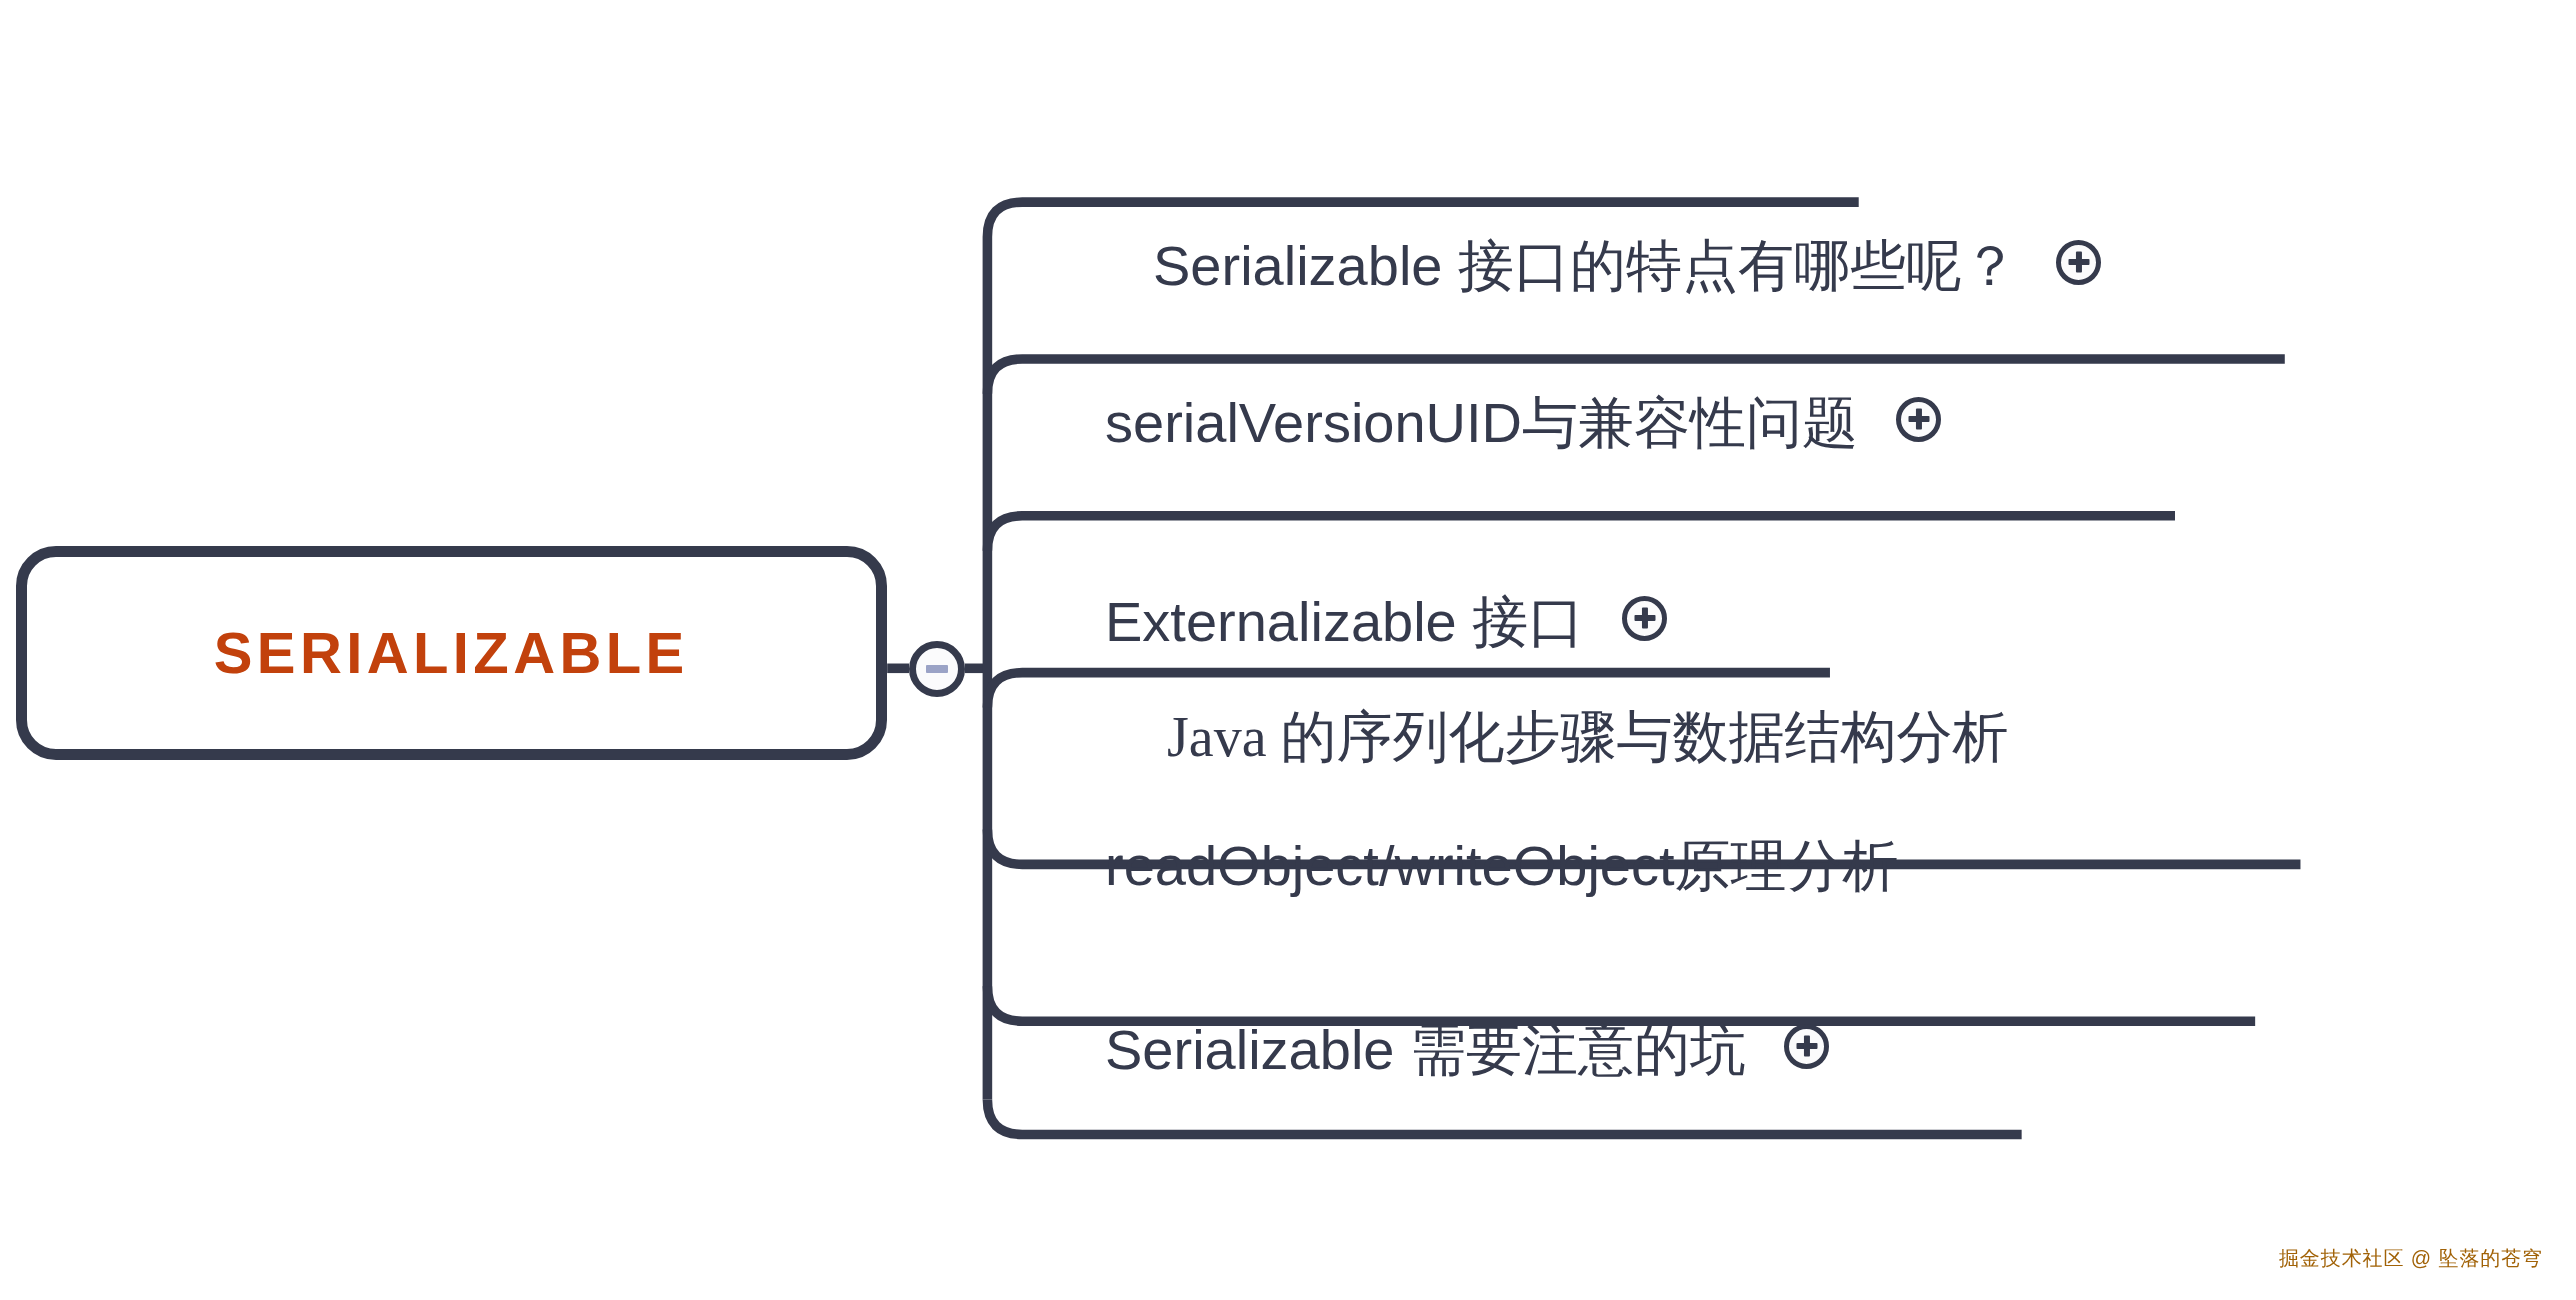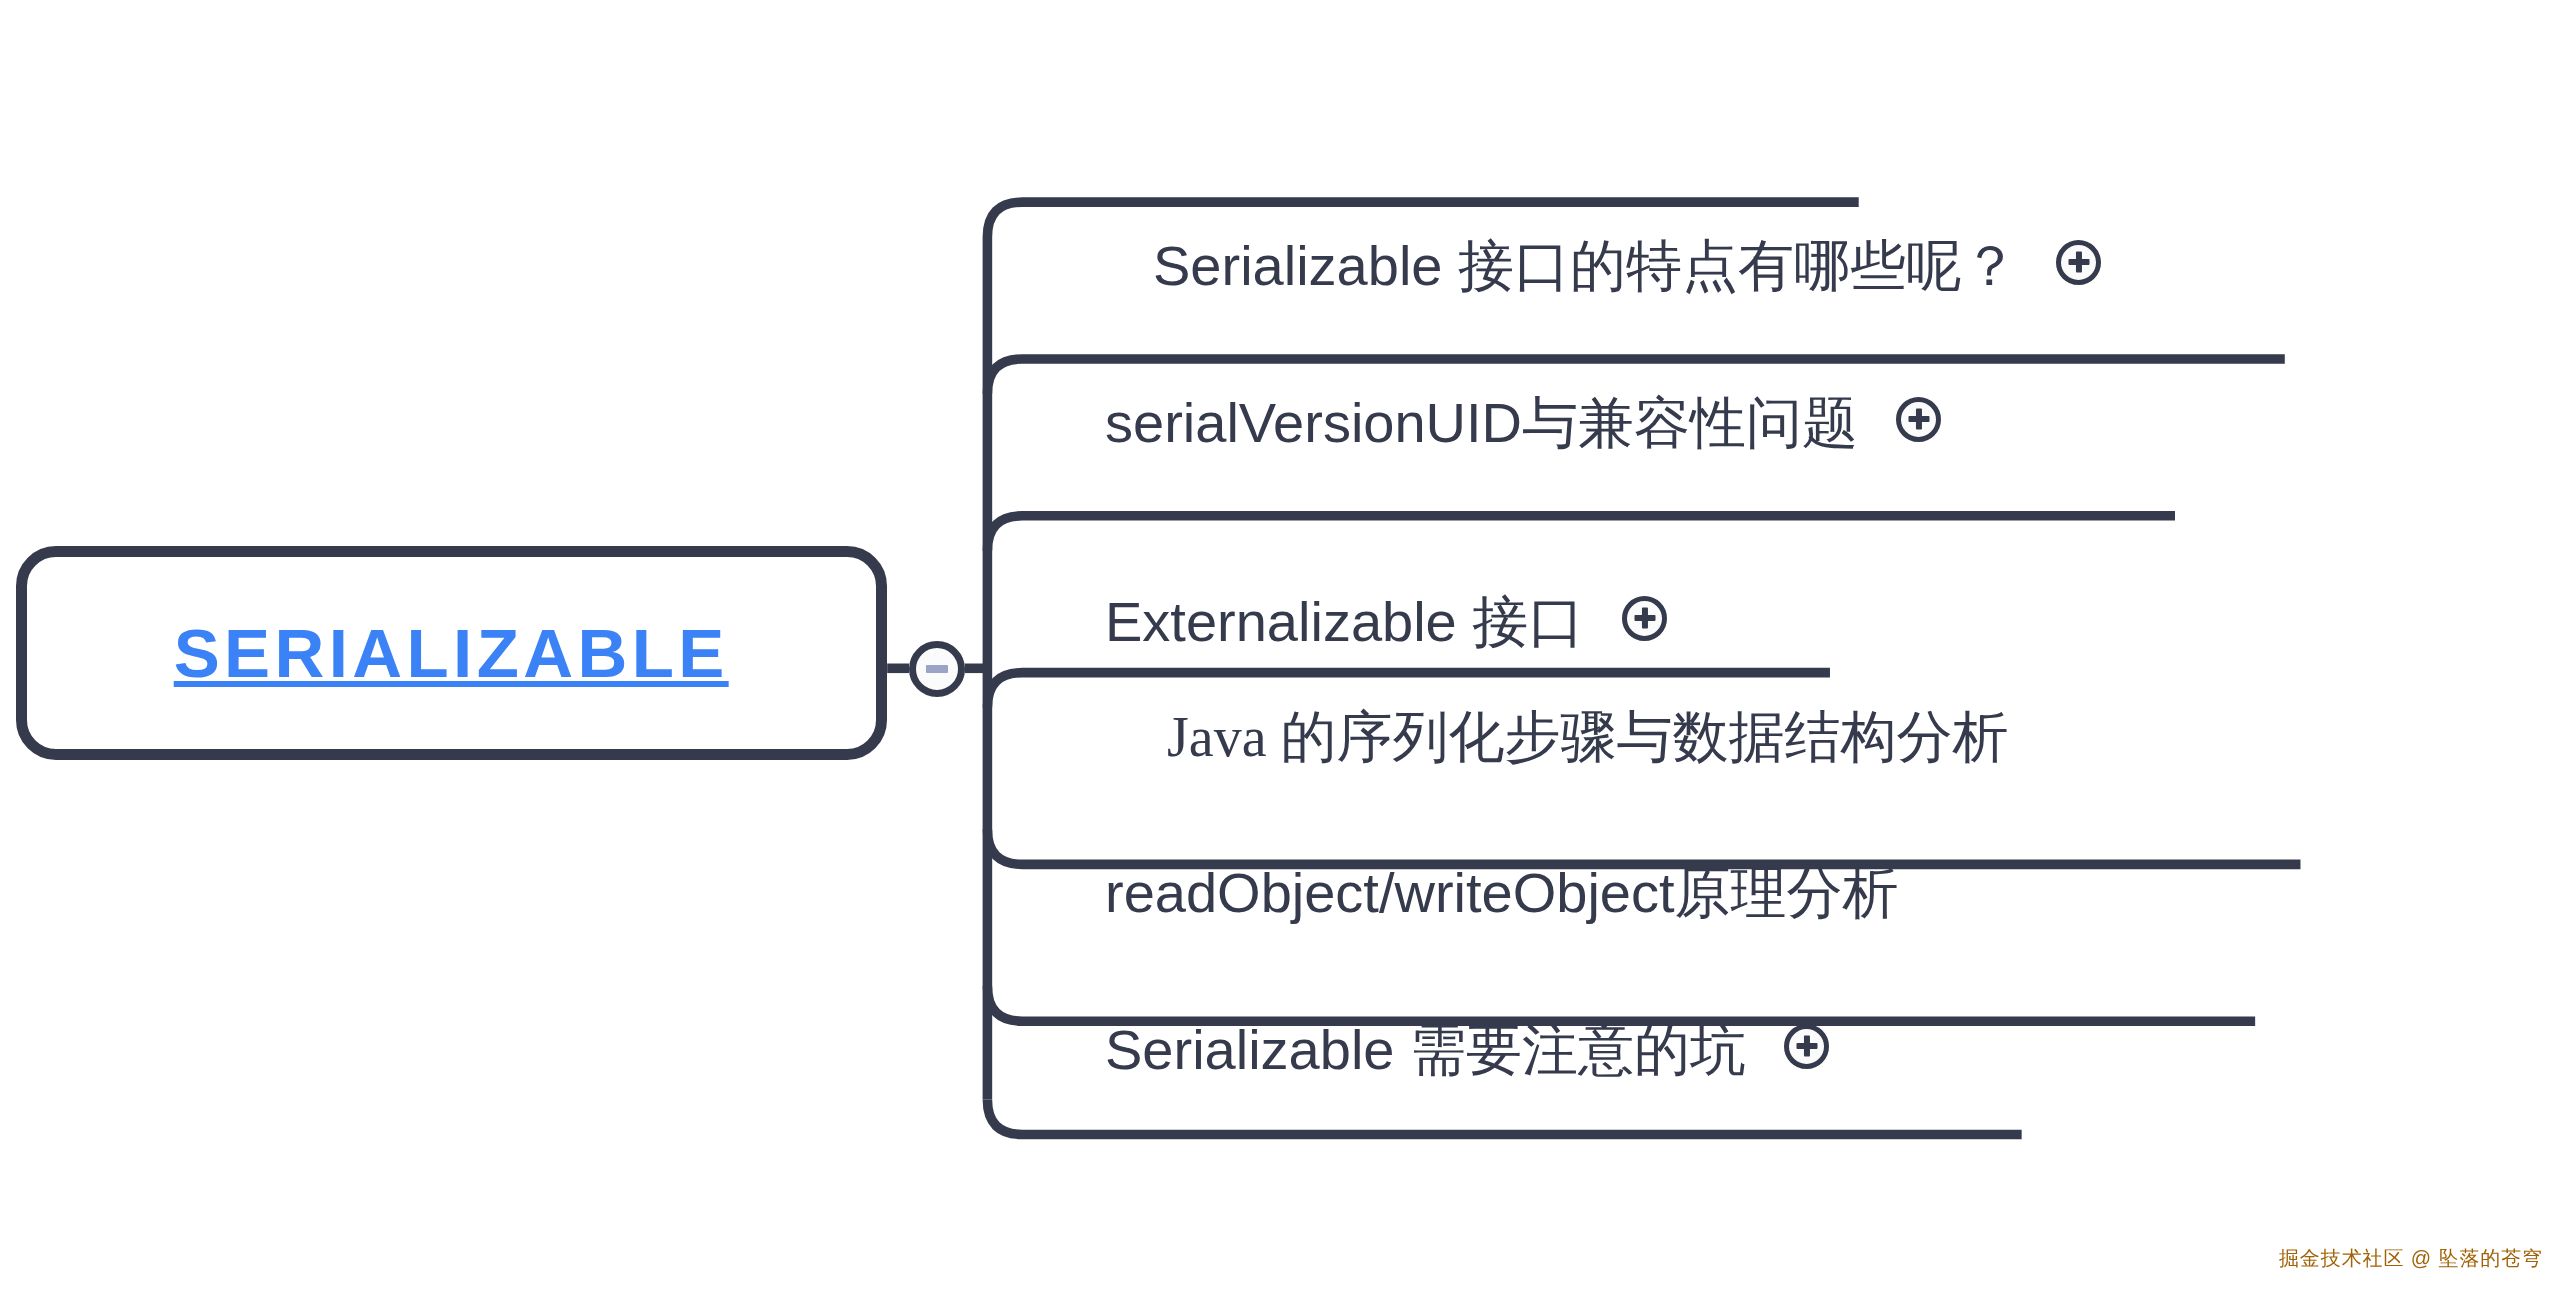--- a/index.html
+++ b/index.html
@@ -38,27 +38,26 @@
     height: 214px;
     box-sizing: border-box;
     border: 11.3px solid #353a4c;
     border-radius: 40px;
     background: #ffffff;
     display: flex;
     align-items: center;
     justify-content: center;
   }
   #root-node .root-label {
-    font-size: 69px;
+    font-size: 58px;
     font-weight: 700;
-    color: #3b82f6;
+    color: #c2410c;
     letter-spacing: 4.4px;
     line-height: 1;
     white-space: nowrap;
-    text-decoration: underline;
   }
 
   
   #root-toggle {
     position: absolute;
     left: 909px;
     top: 641px;
     width: 56px;
     height: 56px;
     box-sizing: border-box;
@@ -190,21 +189,21 @@
 
   <div class="branch-row" style="left:1105px; top:551px;margin-top:42px;">
     <span class="branch-text">Externalizable 接口</span>
     <span class="branch-toggle"></span>
   </div>
 
   <div class="branch-row" style="left:1167px; top:708px;font-family:Liberation Serif, serif;">
     <span class="branch-text">Java 的序列化步骤与数据结构分析</span>
   </div>
 
-  <div class="branch-row" style="left:1105px; top:864px;">
+  <div class="branch-row" style="left:1105px; top:837px;">
     <span class="branch-text">readObject/writeObject原理分析</span>
   </div>
 
   <div class="branch-row" style="left:1105px; top:1021px;">
     <span class="branch-text">Serializable 需要注意的坑</span>
     <span class="branch-toggle"></span>
   </div>
 
   <div id="watermark">掘金技术社区 @ 坠落的苍穹</div>
 

